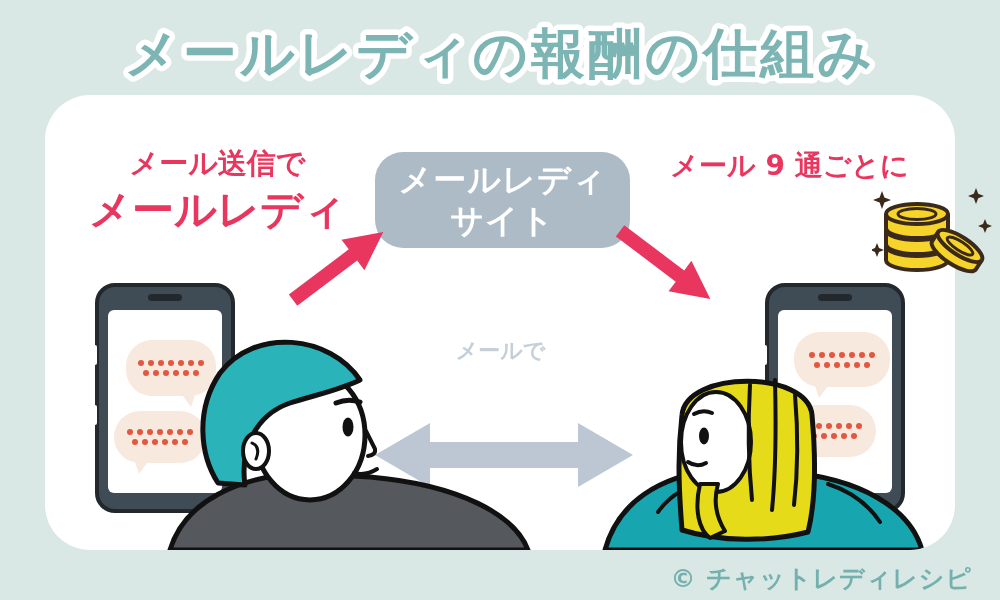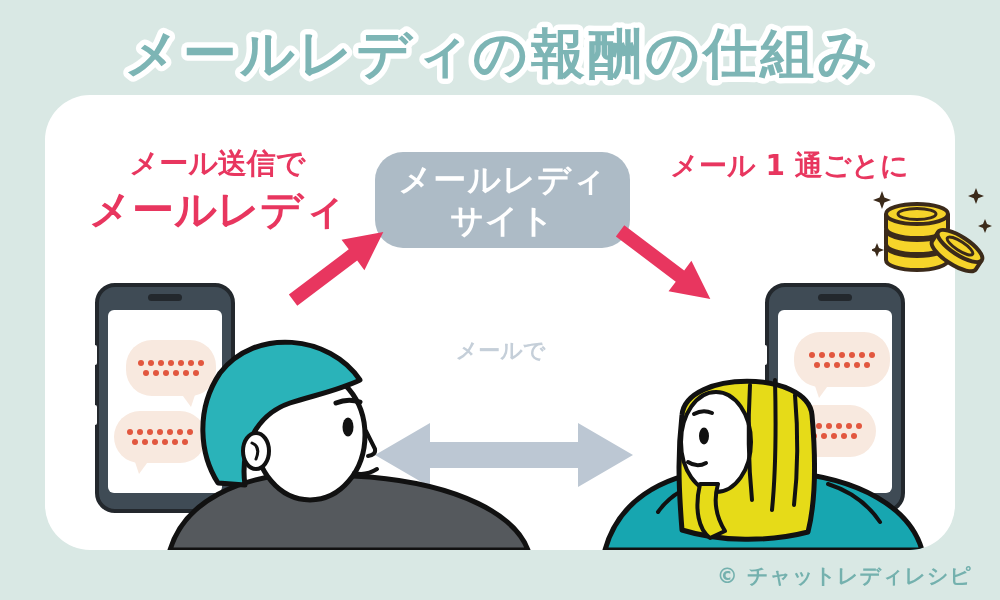--- a/index.html
+++ b/index.html
@@ -52,21 +52,21 @@
                 border-top:15px solid #f8e9df;border-left:5px solid transparent;
                 border-right:11px solid transparent;}
   .bubble.tail-right:after{right:20px;transform:scaleX(-1);}
   .bubble.tail-left:after{left:20px;}
   .dotrow{display:flex;gap:4px;}
   .dot{width:6px;height:6px;border-radius:50%;background:#e2573f;}
 
   .char-svg{position:absolute;}
 
   
-  .copyright{position:absolute;right:28px;top:562px;font-size:21px;font-weight:700;
+  .copyright{position:absolute;right:28px;top:562px;font-size:25px;font-weight:700;
              color:#74b1ae;letter-spacing:1px;}
 
   .coins-svg{position:absolute;left:872px;top:180px;}
 </style>
 </head>
 <body>
 
 <div id="stage">
 
   <svg class="title-svg" width="1000" height="90">
@@ -79,21 +79,21 @@
       <div class="l1">メール送信で</div>
       <div class="l2">メールレディ</div>
     </div>
 
     <div class="site-box">
       <div>メールレディ</div>
       <div>サイト</div>
     </div>
 
     <div class="label reward-label">
-      <div class="l1">メール 1 通ごとに</div>
+      <div class="l1">メール 9 通ごとに</div>
     </div>
 
     <svg class="arrow-svg" style="left:225px;top:115px;" width="135" height="115">
       <g transform="translate(67 57) rotate(-37)">
         <polygon points="-55,-7 20,-7 20,-19 58,0 20,19 20,7 -55,7" fill="#e8365f"></polygon>
       </g>
     </svg>
 
     <svg class="arrow-svg" style="left:552px;top:112px;" width="135" height="115">
       <g transform="translate(67 57) rotate(37)">

